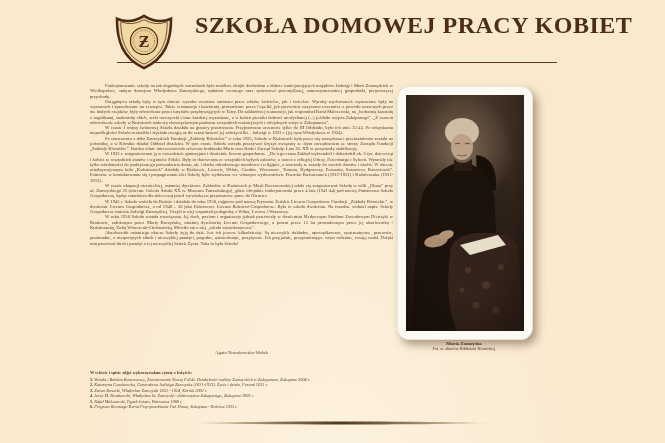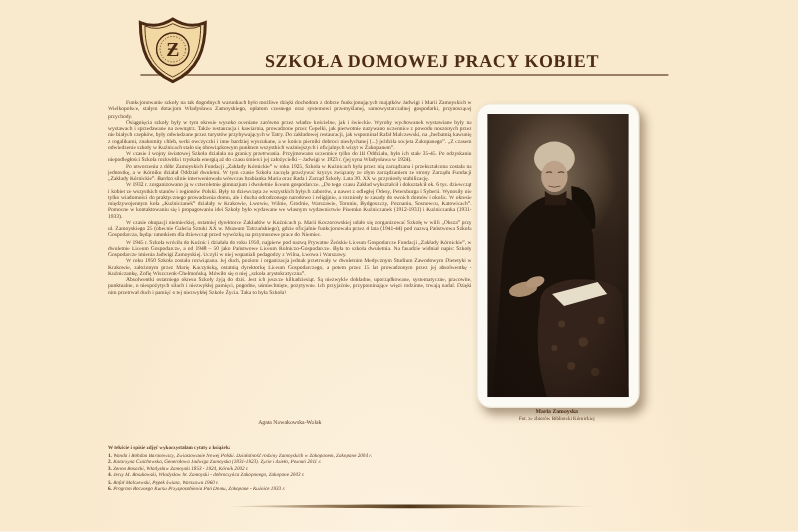--- a/index.html
+++ b/index.html
@@ -8,22 +8,22 @@
     background:radial-gradient(ellipse at 50% 115%, #fdf3e2 0%, #f9e9cd 60%);
     font-family:"Liberation Serif", serif;
     color:#5a3b28;
   }
   .abs{position:absolute;}
 
   
   .header-rule{left:117px;top:62px;width:440px;height:1px;background:#5a3a20;}
   .crest{left:112px;top:12px;width:64px;height:58px;}
   .page-title{
-    left:195px;top:44px;width:330px;text-align:center;
-    font-size:15px;font-weight:bold;letter-spacing:.5px;color:#4e2c17;
+    left:195px;top:12px;width:330px;text-align:center;
+    font-size:24px;font-weight:bold;letter-spacing:.5px;color:#4e2c17;
     white-space:nowrap;
   }
 
   
   .article{
     left:90px;top:83px;width:303px;max-height:260px;overflow:hidden;
     font-size:4.6px;line-height:5.25px;text-align:justify;color:#5a3b28;
   }
   .article p{margin:0;text-indent:15px;}
   .signature{

